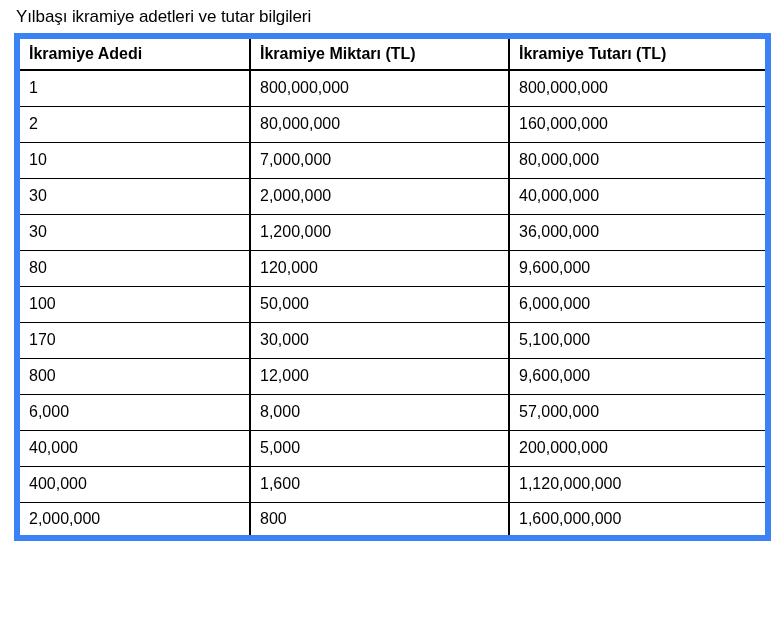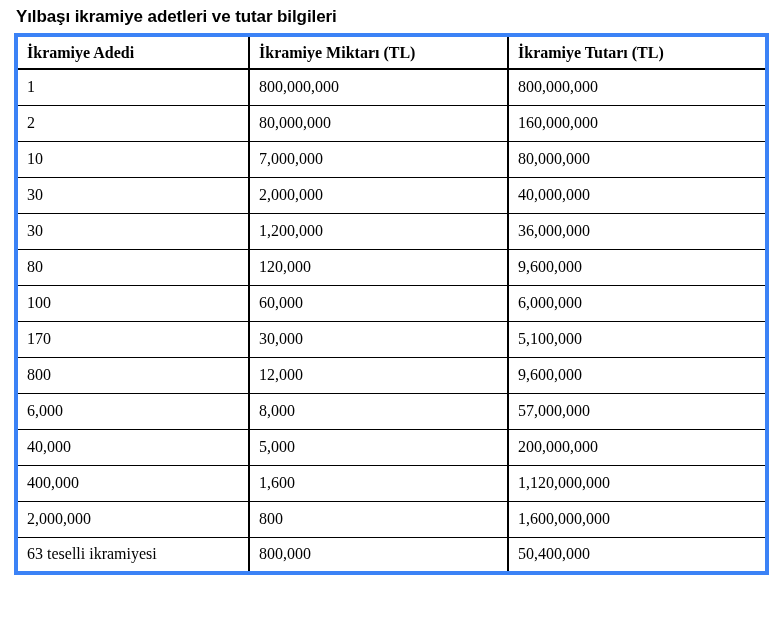--- a/index.html
+++ b/index.html
@@ -15,31 +15,30 @@
     overflow: hidden;
   }
   .page {
     padding: 6px 14px 0 14px;
     box-sizing: border-box;
     width: 779px;
     height: 622px;
   }
   .doc-title {
     font-size: 17px;
-    font-weight: bold;
+    font-weight: normal;
     line-height: 22px;
     margin: 0 0 5px 2px;
     letter-spacing: -0.1px;
   }
   table.prize-table {
     border-collapse: collapse;
     width: 751px;
     table-layout: fixed;
-    border: 4px solid #3b82f6;
-    font-family: Liberation Serif, serif;
+    border: 6px solid #3b82f6;
   }
   table.prize-table th,
   table.prize-table td {
     border: 1px solid #000000;
     text-align: left;
     vertical-align: middle;
     padding: 0 0 0 9px;
     height: 36px;
     font-size: 16px;
     line-height: 20px;
@@ -105,21 +104,21 @@
           <td class="col-sep">1,200,000</td>
           <td class="col-sep">36,000,000</td>
         </tr>
         <tr>
           <td>80</td>
           <td class="col-sep">120,000</td>
           <td class="col-sep">9,600,000</td>
         </tr>
         <tr>
           <td>100</td>
-          <td class="col-sep">60,000</td>
+          <td class="col-sep">50,000</td>
           <td class="col-sep">6,000,000</td>
         </tr>
         <tr>
           <td>170</td>
           <td class="col-sep">30,000</td>
           <td class="col-sep">5,100,000</td>
         </tr>
         <tr>
           <td>800</td>
           <td class="col-sep">12,000</td>
@@ -138,20 +137,15 @@
         <tr>
           <td>400,000</td>
           <td class="col-sep">1,600</td>
           <td class="col-sep">1,120,000,000</td>
         </tr>
         <tr>
           <td>2,000,000</td>
           <td class="col-sep">800</td>
           <td class="col-sep">1,600,000,000</td>
         </tr>
-        <tr>
-          <td>63 teselli ikramiyesi</td>
-          <td class="col-sep">800,000</td>
-          <td class="col-sep">50,400,000</td>
-        </tr>
       </tbody>
   </table>
 </div>
 
 </body></html>

